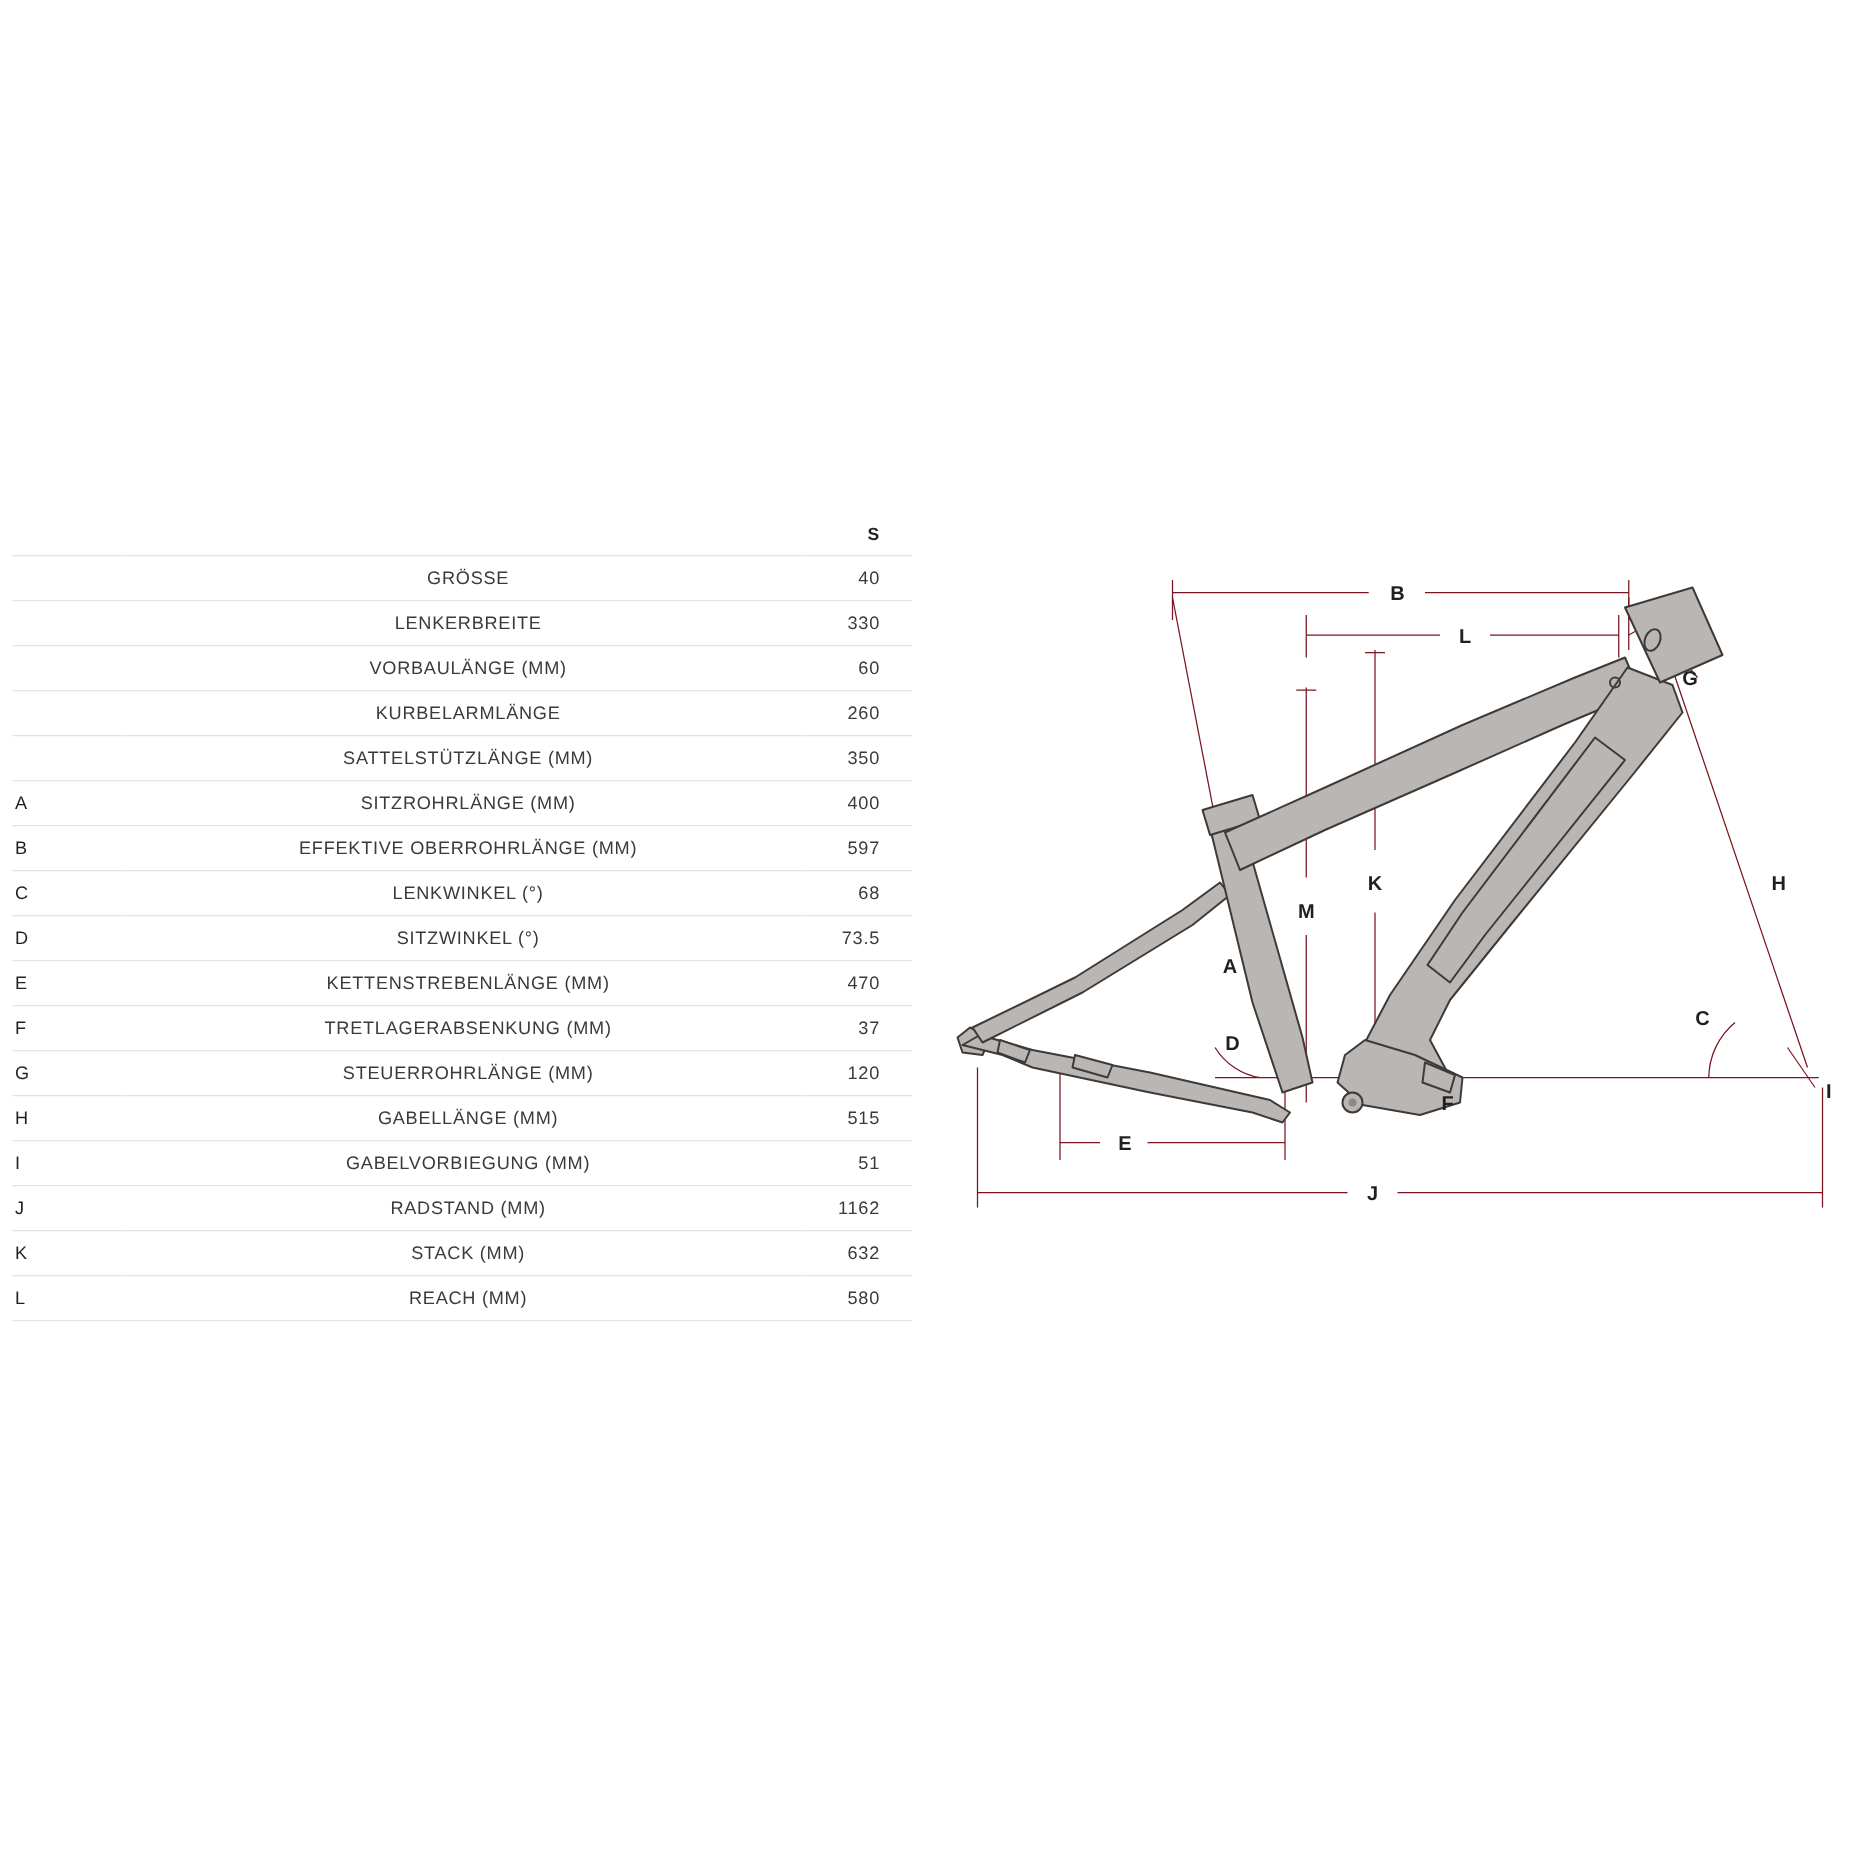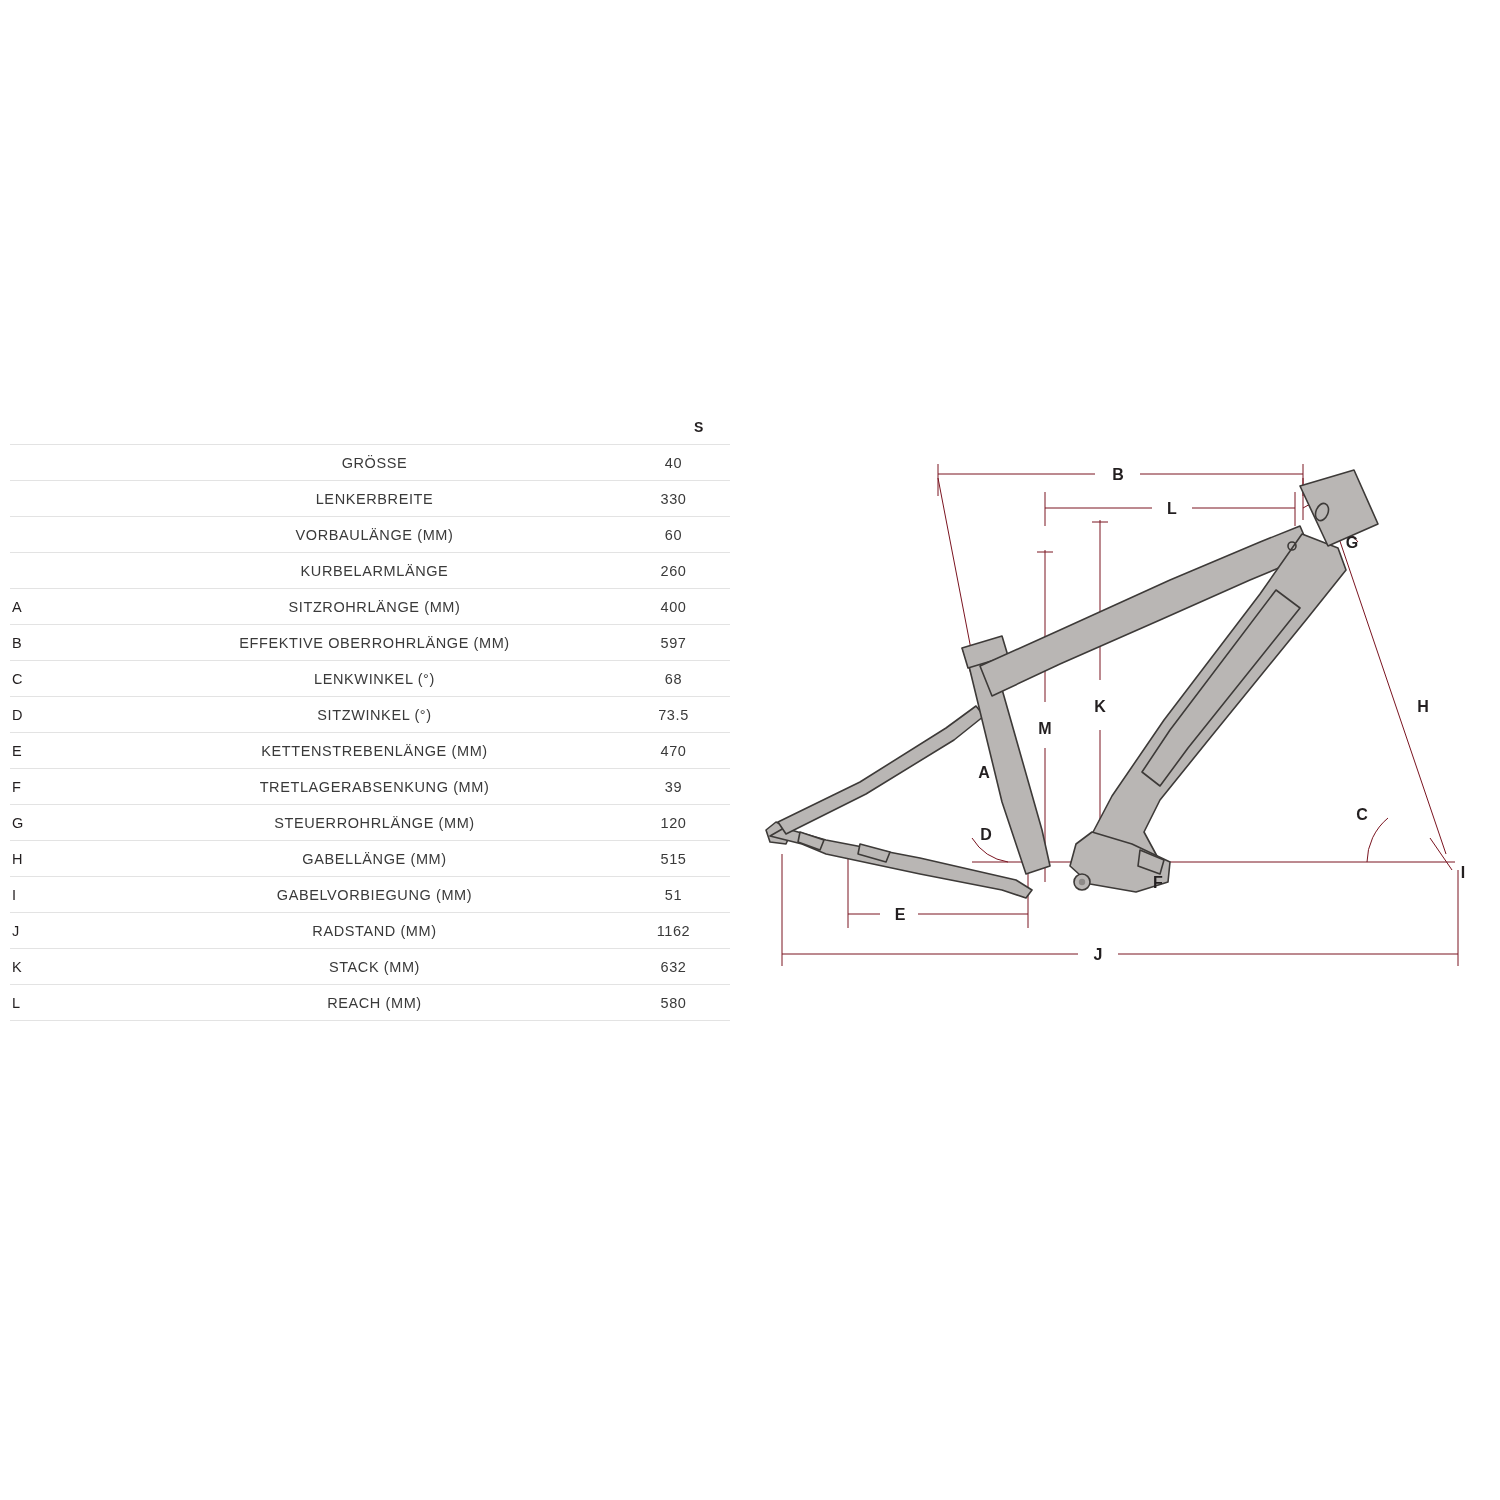--- a/index.html
+++ b/index.html
@@ -63,21 +63,21 @@
     padding-left: 2px;
     color: #231f20;
     font-size: 14.5px;
   }
   #geo-table td.name {
     text-align: center;
     padding-left: 8px;
     white-space: nowrap;
   }
   #geo-table td.value {
-    text-align: center;
+    text-align: right;
     padding-right: 26px;
     color: #3a3a3a;
   }
 
   
   #frame-drawing {
     position: absolute;
     left: 740px;
     top: 430px;
     width: 740px;
@@ -117,20 +117,25 @@
           <td class="letter"></td>
           <td class="name">VORBAULÄNGE (MM)</td>
           <td class="value">60</td>
         </tr>
       <tr>
           <td class="letter"></td>
           <td class="name">KURBELARMLÄNGE</td>
           <td class="value">260</td>
         </tr>
       <tr>
+          <td class="letter"></td>
+          <td class="name">SATTELSTÜTZLÄNGE (MM)</td>
+          <td class="value">350</td>
+        </tr>
+      <tr>
           <td class="letter">A</td>
           <td class="name">SITZROHRLÄNGE (MM)</td>
           <td class="value">400</td>
         </tr>
       <tr>
           <td class="letter">B</td>
           <td class="name">EFFEKTIVE OBERROHRLÄNGE (MM)</td>
           <td class="value">597</td>
         </tr>
       <tr>
@@ -144,21 +149,21 @@
           <td class="value">73.5</td>
         </tr>
       <tr>
           <td class="letter">E</td>
           <td class="name">KETTENSTREBENLÄNGE (MM)</td>
           <td class="value">470</td>
         </tr>
       <tr>
           <td class="letter">F</td>
           <td class="name">TRETLAGERABSENKUNG (MM)</td>
-          <td class="value">39</td>
+          <td class="value">37</td>
         </tr>
       <tr>
           <td class="letter">G</td>
           <td class="name">STEUERROHRLÄNGE (MM)</td>
           <td class="value">120</td>
         </tr>
       <tr>
           <td class="letter">H</td>
           <td class="name">GABELLÄNGE (MM)</td>
           <td class="value">515</td>

